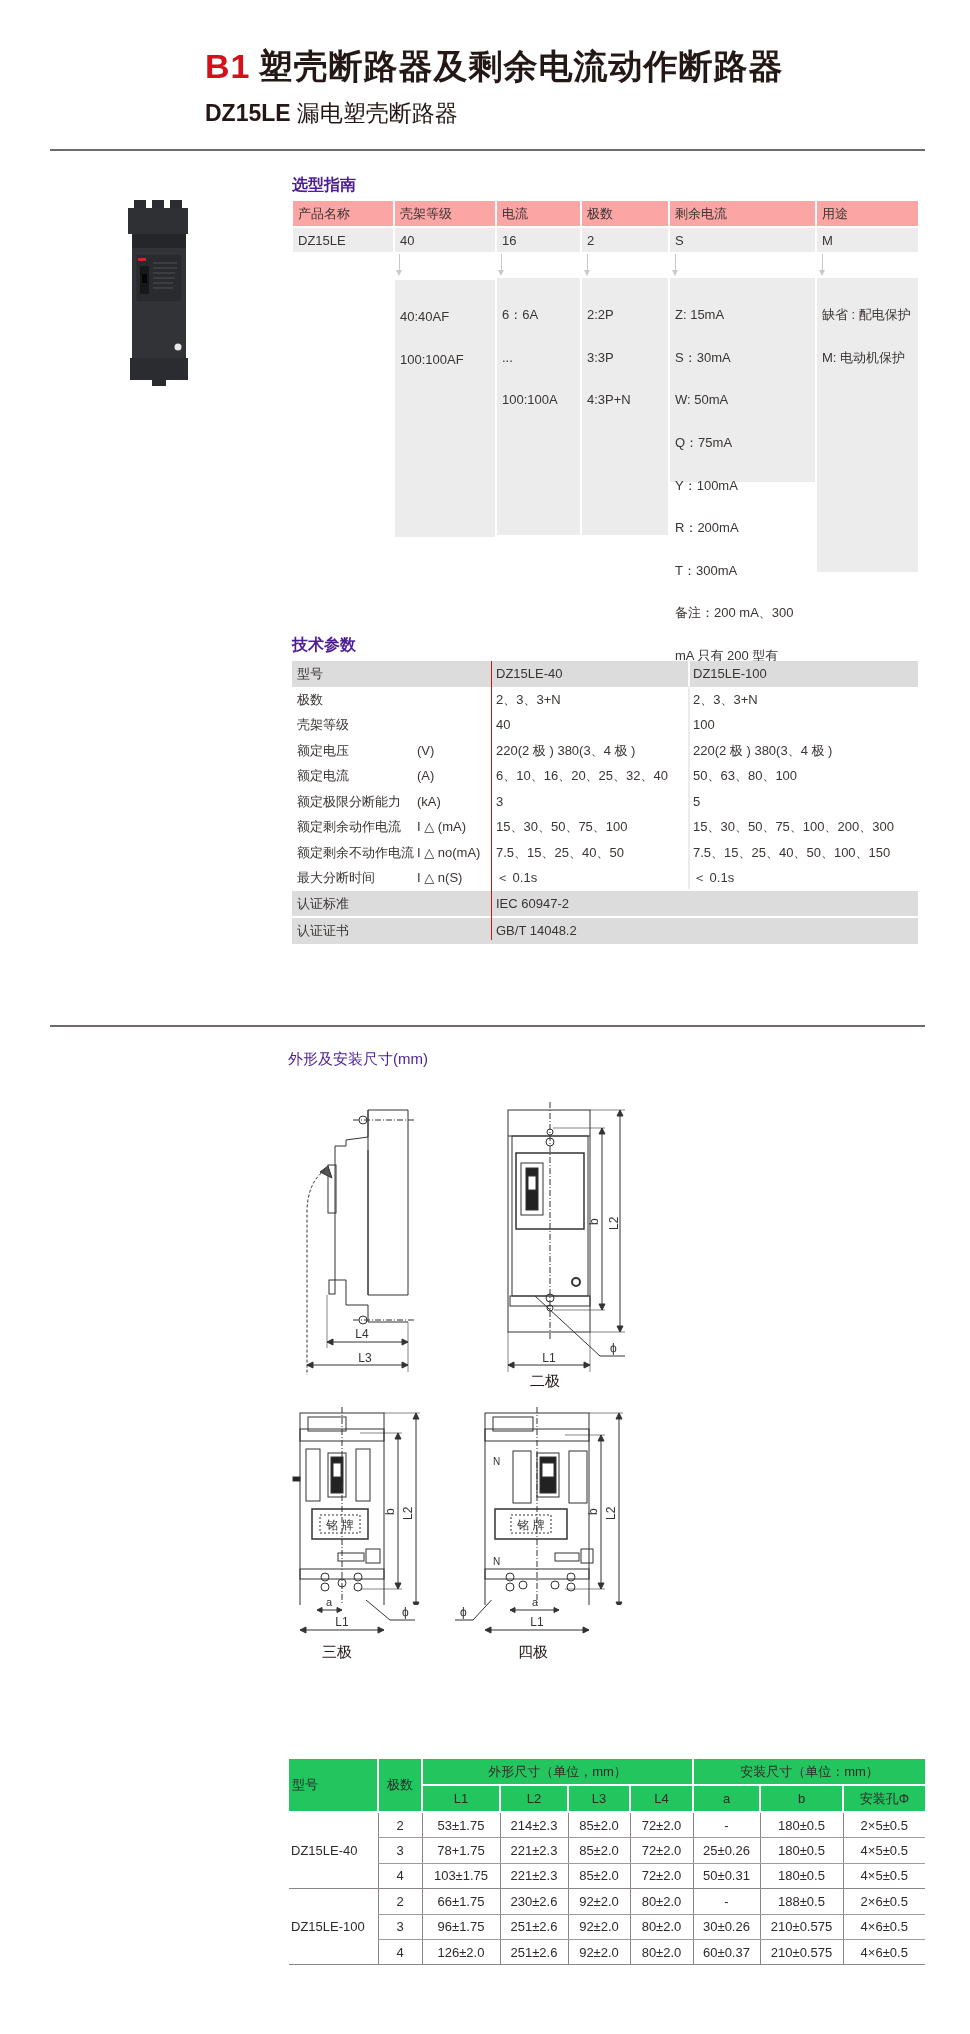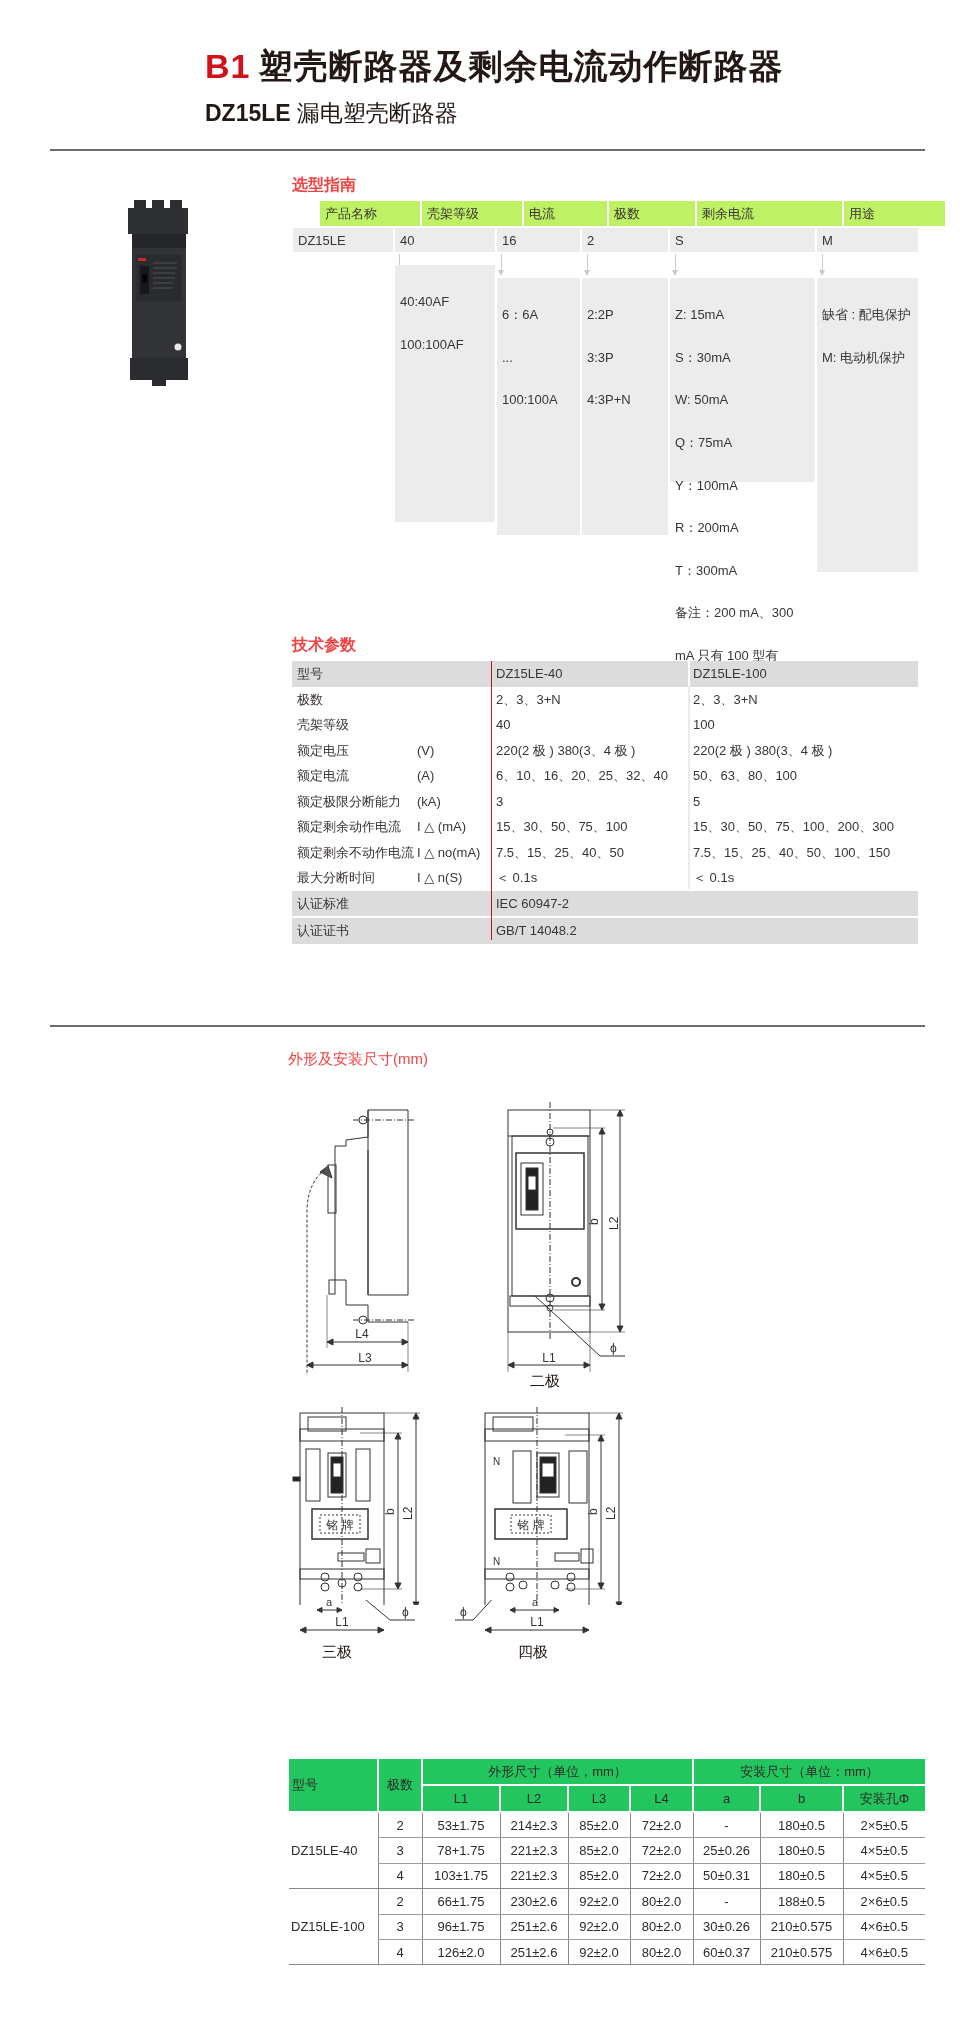--- a/index.html
+++ b/index.html
@@ -4,26 +4,26 @@
 <style>
   html, body { margin: 0; padding: 0; background: #ffffff; }
   body { width: 970px; height: 2034px; position: relative; overflow: hidden;
          font-family: "Liberation Sans", "DejaVu Sans", sans-serif; color: #2b2523; }
   .abs { position: absolute; }
   .title { left: 205px; top: 44px; font-size: 34px; font-weight: bold; color: #231815; white-space: nowrap; letter-spacing: 1px; text-align: center; }
   .title .b1 { color: #d2121b; margin-right: 8px; }
   .subtitle { left: 205px; top: 98px; font-size: 23px; color: #231815; white-space: nowrap; }
   .subtitle .model { font-weight: bold; margin-right: 6px; }
   .rule { left: 50px; width: 875px; height: 2px; background: #6e6a69; }
-  .sec-title { color: #ef4444; font-size: 16px; font-weight: bold; white-space: nowrap; }
+  .sec-title { color: #4c1d95; font-size: 16px; font-weight: bold; white-space: nowrap; }
   .photo { left: 127px; top: 200px; width: 64px; height: 186px; }
 
   
   .sel-cell { position: absolute; background: #ececec; font-size: 13px; color: #3a3533; padding: 4px 5px; box-sizing: border-box; line-height: 17px; }
-  .sel-head { background: #bef264; margin-left: 27px; }
+  .sel-head { background: #fca5a5; }
   .sel-detail { position: absolute; background: #ececec; font-size: 13px; color: #3a3533; padding: 5px 5px; box-sizing: border-box; line-height: 21.3px; white-space: pre-line; }
   .arrow { position: absolute; width: 1px; background: #c9c9c9; }
   .arrow::after { content: ""; position: absolute; left: -3px; bottom: -2px; border-left: 3.5px solid transparent; border-right: 3.5px solid transparent; border-top: 6px solid #c9c9c9; }
 
   
   .tt { left: 292px; top: 661px; width: 626px; }
   .tt-row { position: relative; height: 25.5px; font-size: 13px; line-height: 25.5px; color: #3a3533; }
   .tt-row.gray { background: #dcdcdc; }
   .tt-row.sep { border-top: 2px solid #fff; }
   .tt-c1 { position: absolute; left: 5px; }
@@ -90,21 +90,21 @@
 <div class="sel-cell" style="left:582px;top:228px;width:86px;height:24px;">2</div>
 <div class="sel-cell" style="left:670px;top:228px;width:145px;height:24px;">S</div>
 <div class="sel-cell" style="left:817px;top:228px;width:101px;height:24px;">M</div>
 
 <div class="arrow" style="left:399px;top:254px;height:20px;"></div>
 <div class="arrow" style="left:501px;top:254px;height:20px;"></div>
 <div class="arrow" style="left:587px;top:254px;height:20px;"></div>
 <div class="arrow" style="left:675px;top:254px;height:20px;"></div>
 <div class="arrow" style="left:822px;top:254px;height:20px;"></div>
 
-<div class="sel-detail" style="left:395px;top:265px;width:100px;height:257px;">
+<div class="sel-detail" style="left:395px;top:280px;width:100px;height:257px;">
   <div>40:40AF</div>
   <div>100:100AF</div>
 </div>
 <div class="sel-detail" style="left:497px;top:278px;width:83px;height:257px;">
   <div>6：6A</div>
   <div>...</div>
   <div>100:100A</div>
 </div>
 <div class="sel-detail" style="left:582px;top:278px;width:86px;height:257px;">
   <div>2:2P</div>
@@ -113,21 +113,21 @@
 </div>
 <div class="sel-detail" style="left:670px;top:278px;width:145px;height:204px;">
   <div>Z:  15mA</div>
   <div>S：30mA</div>
   <div>W: 50mA</div>
   <div>Q：75mA</div>
   <div>Y：100mA</div>
   <div>R：200mA</div>
   <div>T：300mA</div>
   <div>备注：200 mA、300</div>
-  <div>mA 只有 100 型有</div>
+  <div>mA 只有 200 型有</div>
 </div>
 <div class="sel-detail" style="left:817px;top:278px;width:101px;height:294px;">
   <div>缺省 : 配电保护</div>
   <div>M: 电动机保护</div>
 </div>
 
 <div class="abs sec-title" style="left:292px; top:635px;">技术参数</div>
 <div class="abs tt">
   <div class="tt-row gray">
     <span class="tt-c1">型号</span>

